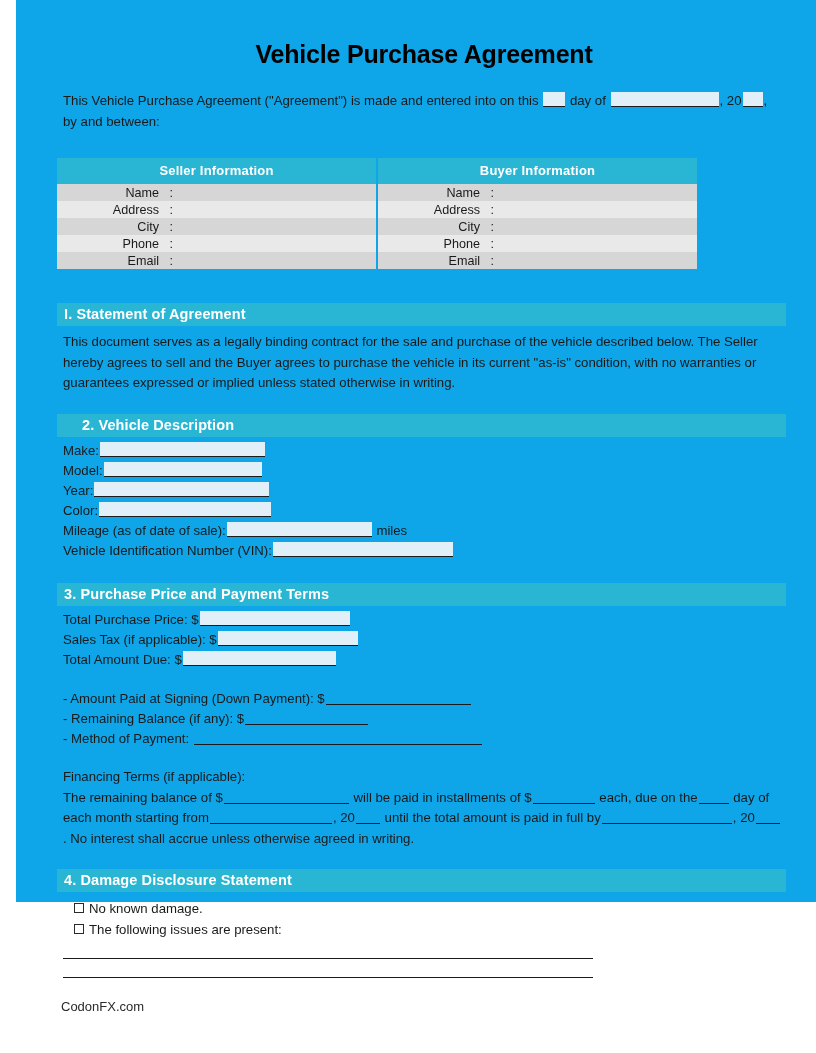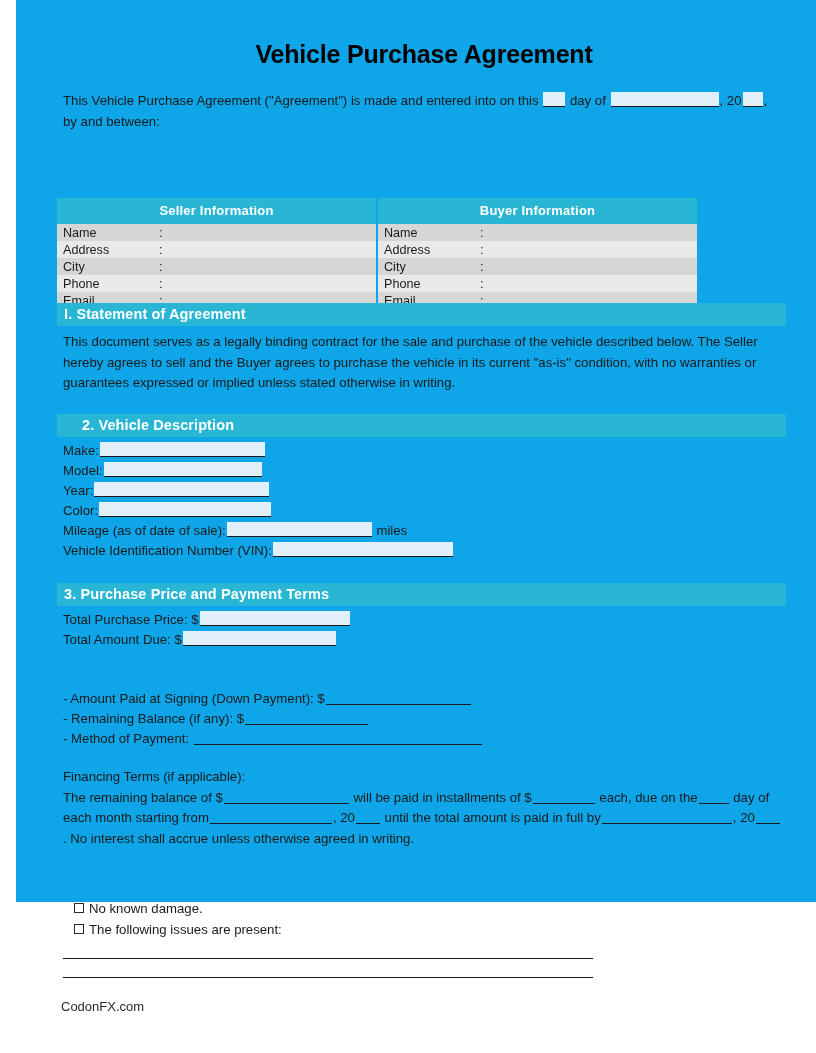--- a/index.html
+++ b/index.html
@@ -69,35 +69,36 @@
 
   
   .info-table {
     position: absolute;
     left: 41px;
     top: 158px;
     width: 640px;
     display: flex;
     gap: 2px;
   }
-  .info-col { width: 319px; margin-top: 40px; }
+  .info-col { width: 319px; }
   .info-head {
     background: #29b6d4;
     color: #ffffff;
     font-size: 13px;
     font-weight: bold;
     text-align: center;
     padding: 5px 0 6px 0;
     letter-spacing: 0.2px;
   }
   .info-row {
     display: flex;
     font-size: 12.6px;
     padding: 1.5px 0 1.5px 6px;
     color: #1a1a1a;
+    text-align: right;
   }
   .info-row.dark  { background: #d6d6d6; }
   .info-row.light { background: #e9e9e9; }
   .info-label { width: 96px; }
   .info-colon { width: 14px; }
 
   
   .sec-head {
     position: absolute;
     left: 41px;
@@ -286,20 +287,23 @@
       <span>Vehicle Identification Number (VIN):</span><span class="blank w-vin"></span>
     </div>
   </div>
 
   <div class="sec-head" style="top:583px;">3. Purchase Price and Payment  Terms</div>
   <div class="body-text" style="top:610px;">
     <div class="field-line">
       <span>Total Purchase Price: $</span><span class="blank w-price"></span>
     </div>
     <div class="field-line">
+      <span>Sales Tax (if applicable): $</span><span class="blank w-tax"></span>
+    </div>
+    <div class="field-line">
       <span>Total Amount Due: $</span><span class="blank w-due"></span>
     </div>
   </div>
 
   <div class="body-text" style="top:689px;">
     <div class="field-line">
       <span>- Amount Paid at Signing (Down Payment): $</span><span class="blank-plain w-down"></span>
     </div>
     <div class="field-line">
       <span>- Remaining Balance (if any): $</span><span class="blank-plain w-rembal"></span>
@@ -314,20 +318,21 @@
     <div>
       <span>The remaining balance of $</span><span class="blank-plain w-fbal"></span>
       <span>will be paid in installments of $</span><span class="blank-plain w-inst"></span>
       <span>each, due on the</span><span class="blank-plain w-fday"></span>
       <span>day of each month starting from</span><span class="blank-plain w-fstart"></span><span>, 20</span><span class="blank-plain w-fyy"></span>
       <span>until the total amount is paid in full by</span><span class="blank-plain w-ffull"></span><span>,</span>
       <span>20</span><span class="blank-plain w-fyy2"></span><span>. No interest shall accrue unless otherwise agreed in writing.</span>
     </div>
   </div>
 
+  <div class="sec-head" style="top:869px;">4. Damage  Disclosure Statement</div>
   <div class="body-text" style="top:898px;">
     <div class="chk">
       <span class="box-glyph"></span><span>No known damage.</span>
     </div>
     <div class="chk">
       <span class="box-glyph"></span><span>The following issues are present:</span>
     </div>
     <div class="rule"></div>
     <div class="rule"></div>
   </div>

